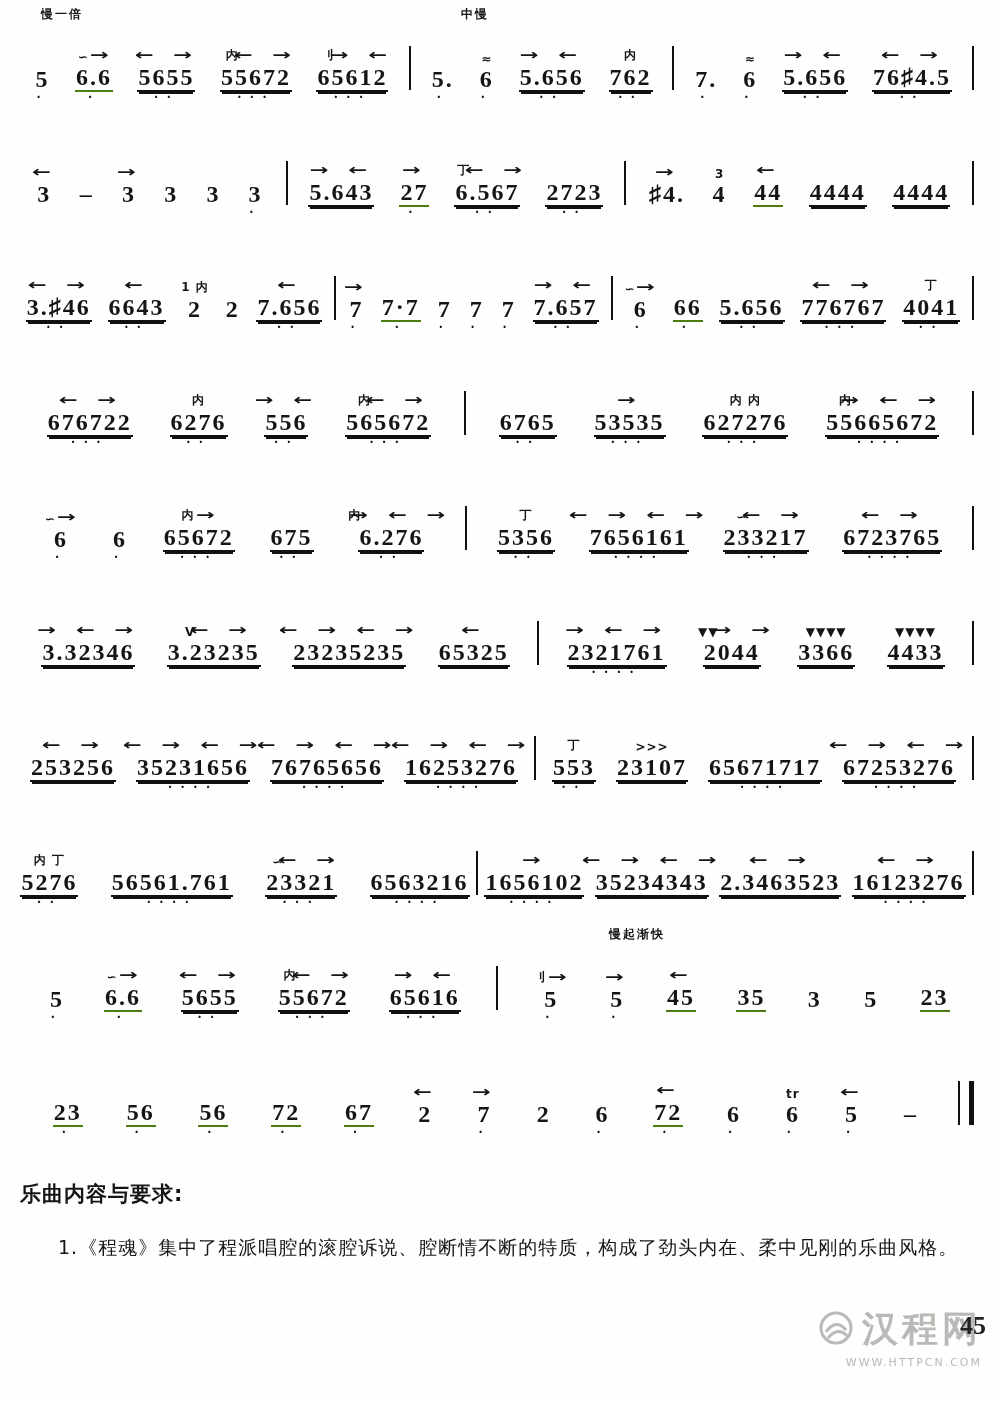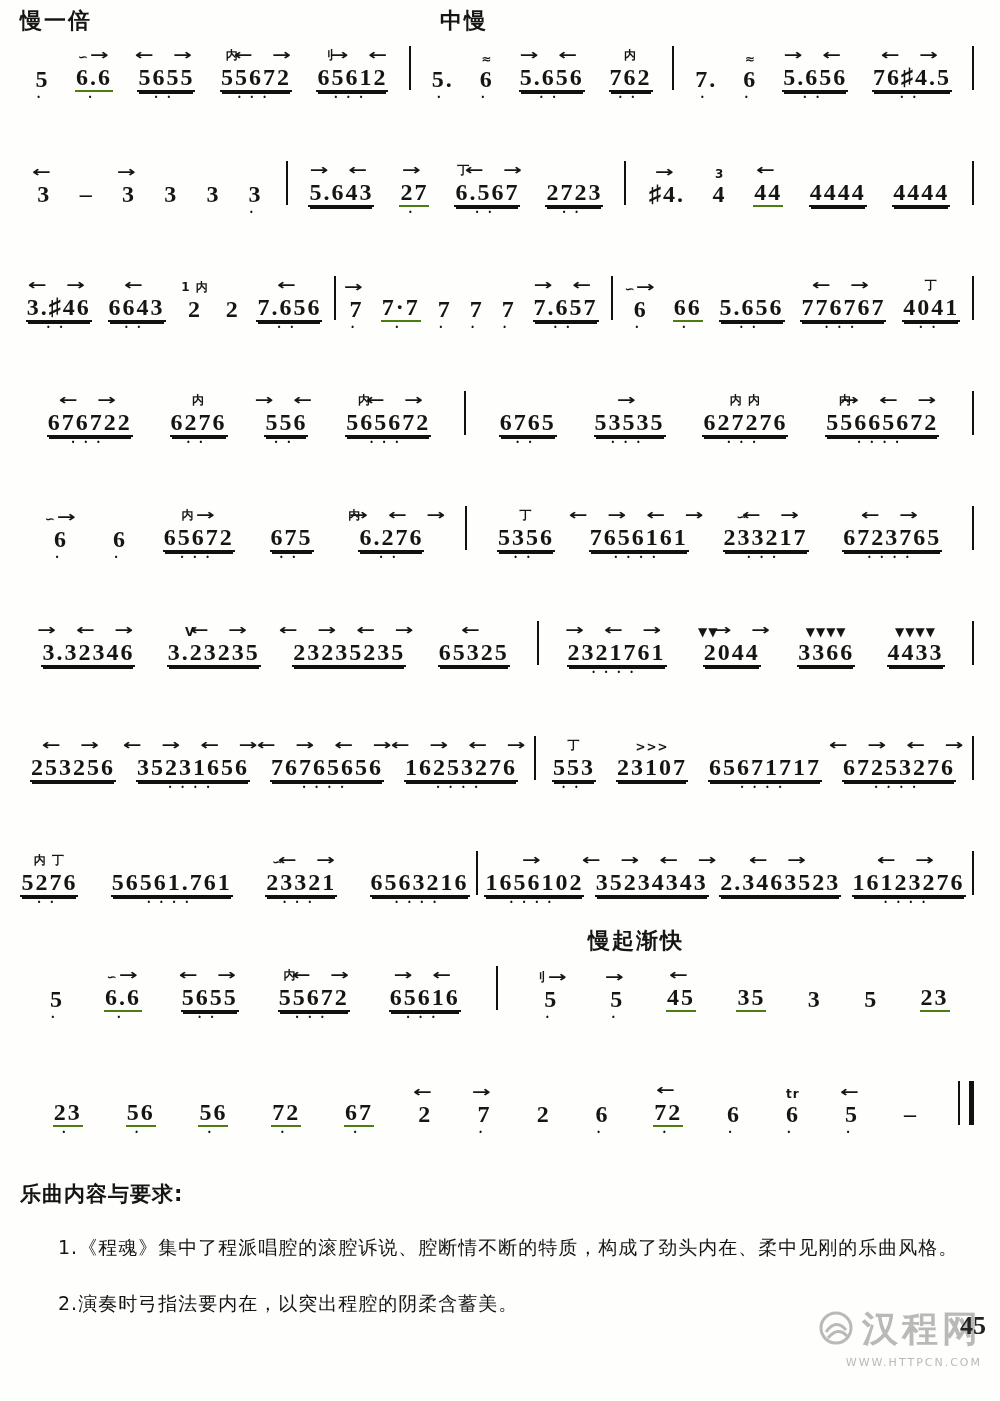--- a/index.html
+++ b/index.html
@@ -21,24 +21,25 @@
     display:flex;
     align-items:flex-end;
     width:100%;
     min-height:74px;
     margin-bottom:41px;
   }
   .sys-label{
     position:absolute;
     top:-24px;
     font-family:Liberation Serif, serif;
-    font-size:22px;
+    font-size:12px;
     font-weight:700;
     letter-spacing:2px;
     white-space:nowrap;
+    margin-left:21px;
   }
   .measure{
     display:flex;
     align-items:flex-end;
     justify-content:space-evenly;
     gap:10px;
     min-width:0;
   }
   .barline{
     width:2px;height:44px;
@@ -951,21 +952,20 @@
             <div class="dots"></div>
           </div>
         </div>
         <div class="barline final"></div>
       </div>
     </div>
 
   <div class="footer">
     <div class="f-head">乐曲内容与要求:</div>
     <p>1.《程魂》集中了程派唱腔的滚腔诉说、腔断情不断的特质，构成了劲头内在、柔中见刚的乐曲风格。</p>
-    <p>2.演奏时弓指法要内在，以突出程腔的阴柔含蓄美。</p>
   </div>
 
   <div class="wm">
     <div class="wm-row">
       <span>
         <svg width="40" height="40" viewBox="0 0 40 40">
           <g fill="none" stroke="#b9b9b7" stroke-width="3">
             <circle cx="20" cy="20" r="15"></circle>
             <path d="M10 24 Q20 10 30 22"></path>
             <path d="M12 30 Q22 18 31 28"></path>

